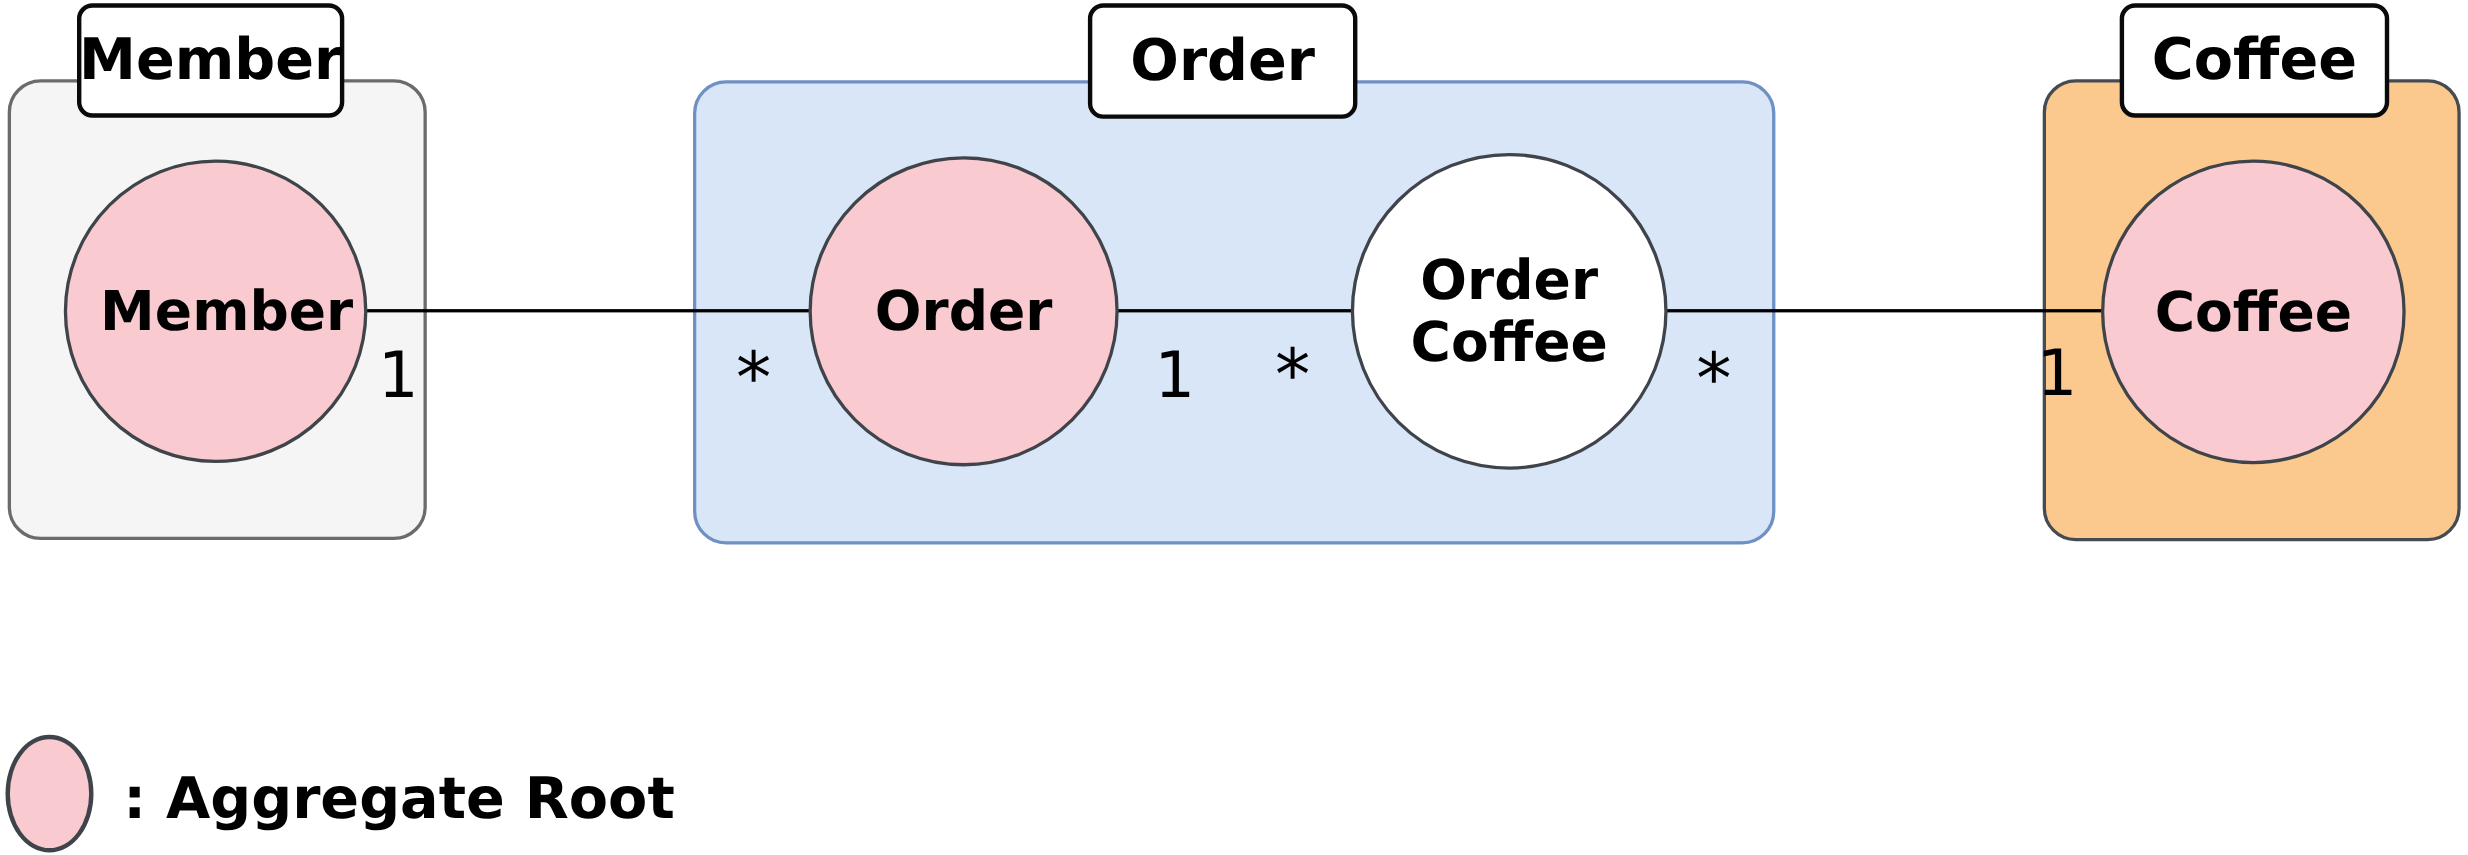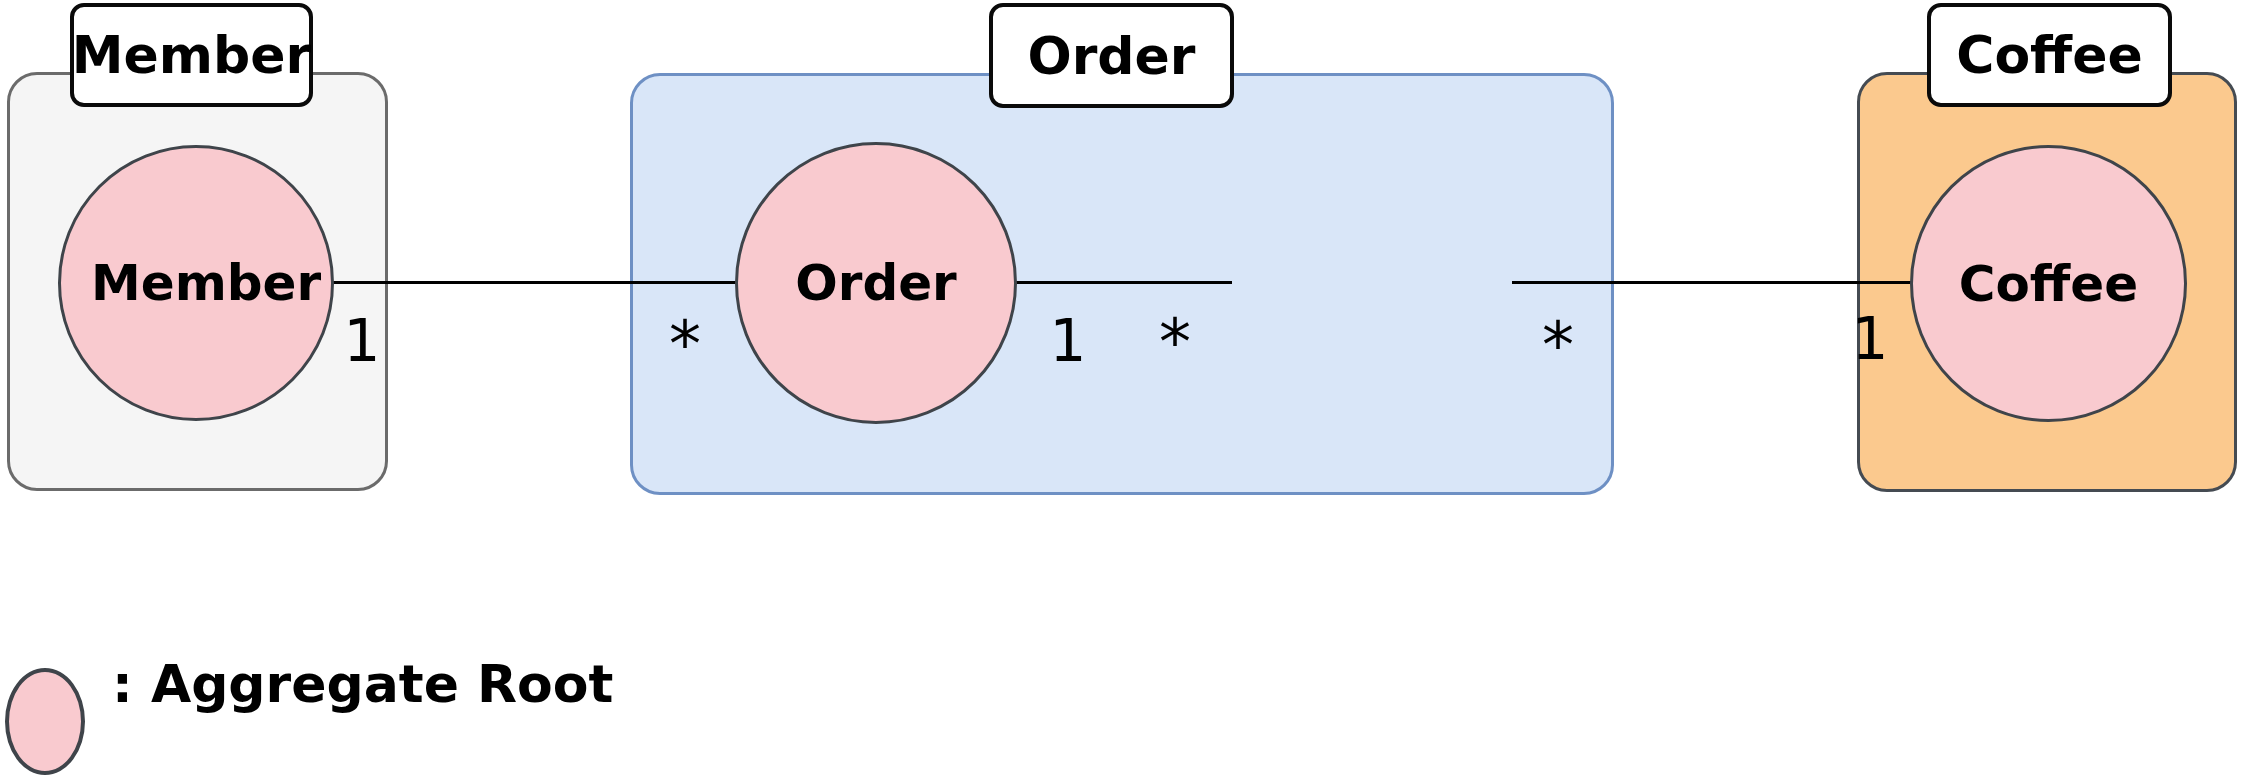--- a/index.html
+++ b/index.html
@@ -103,21 +103,21 @@
     position: absolute;
     left: 5px; top: 668px;
     width: 80px; height: 107px;
     border-radius: 50%;
     background: #f9cacf;
     border: 4px solid #3f444a;
     box-sizing: border-box;
   }
   .legend-text {
     position: absolute;
-    left: 112px; top: 684px;
+    left: 112px; top: 727px;
     transform: translateY(-50%);
     font-size: 52px;
     font-weight: 600;
     white-space: nowrap;
   }
 </style>
 </head>
 <body>
 
 <div class="canvas">
@@ -129,20 +129,23 @@
   <div class="link link-1"></div>
   <div class="link link-2"></div>
   <div class="link link-3"></div>
 
   <div class="node node-pink node-member">
     <span class="node-label">Member</span>
   </div>
   <div class="node node-pink node-order">
     <span class="node-label">Order</span>
   </div>
+  <div class="node node-white node-order-coffee">
+    <span class="node-label">Order Coffee</span>
+  </div>
   <div class="node node-pink node-coffee">
     <span class="node-label">Coffee</span>
   </div>
 
   <div class="badge badge-member">Member</div>
   <div class="badge badge-order">Order</div>
   <div class="badge badge-coffee">Coffee</div>
 
   <div class="mult mult-0">1</div>
   <div class="mult star mult-1">*</div>

